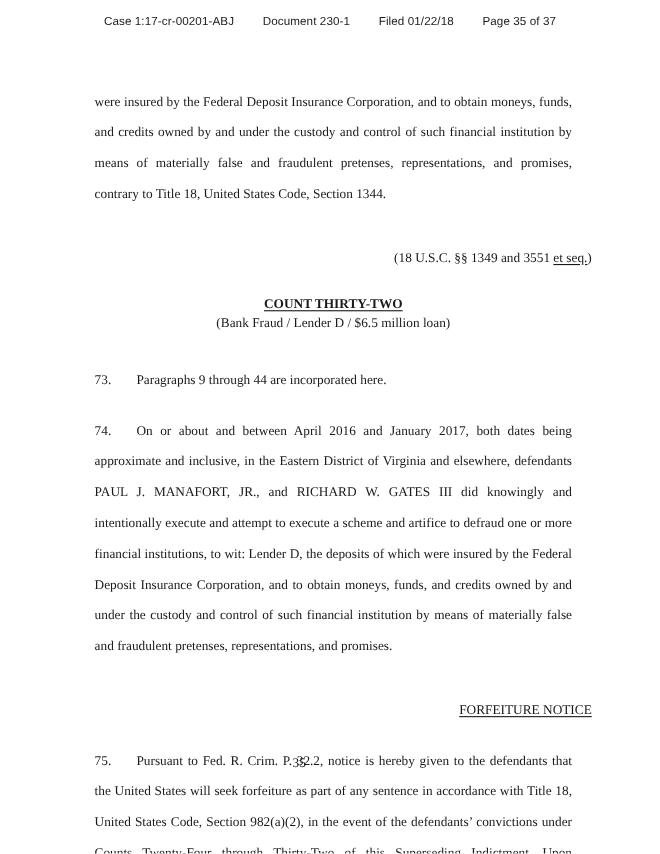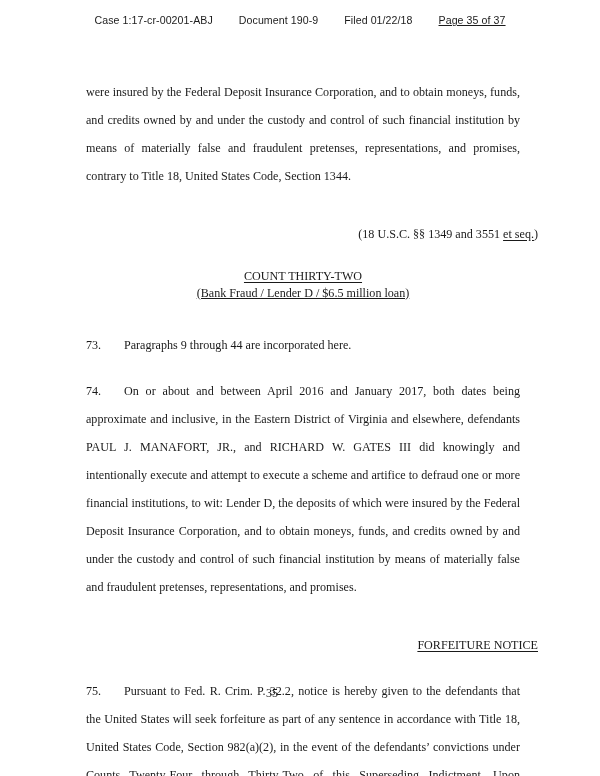--- a/index.html
+++ b/index.html
@@ -34,21 +34,21 @@
     font-family: "Liberation Sans", "DejaVu Sans", sans-serif;
     font-size: 10.6px;
     color: #1b1b1b;
     letter-spacing: 0.08px;
     white-space: nowrap;
   }
   .ecf-header .seg {
     display: inline-block;
     margin-right: 26px;
   }
-  .ecf-header .seg:last-child { margin-right: 0; text-decoration: underline; }
+  .ecf-header .seg:last-child { margin-right: 0; }
 
   
   .body-block {
     position: absolute;
     left: 68px;
     top: 60px;
     width: 470px;
   }
 
   p.para {
@@ -76,24 +76,24 @@
 
   
   .count-head {
     text-align: center;
     font-size: 12.1px;
     line-height: 16.5px;
   }
   .count-head .title {
     text-decoration: underline;
     text-underline-offset: 1.5px;
+    font-weight: bold;
   }
   .count-head .subtitle {
     display: block;
-    text-decoration: underline;
   }
 
   .section-head {
     text-align: right;
     font-size: 12.1px;
     line-height: 28px;
   }
   .section-head .title {
     text-decoration: underline;
     text-underline-offset: 1.5px;
@@ -117,21 +117,21 @@
     text-align: center;
     font-size: 12.1px;
   }
 </style>
 </head>
 <body>
 
 <div class="page">
 
   <div class="ecf-header">
-    <span class="seg">Case 1:17-cr-00201-ABJ</span><span class="seg">Document 190-9</span><span class="seg">Filed 01/22/18</span><span class="seg">Page 35 of 37</span>
+    <span class="seg">Case 1:17-cr-00201-ABJ</span><span class="seg">Document 230-1</span><span class="seg">Filed 01/22/18</span><span class="seg">Page 35 of 37</span>
   </div>
 
   <div class="body-block">
 
     <p class="para">were insured by the Federal Deposit Insurance Corporation, and to obtain moneys, funds, and credits owned by and under the custody and control of such financial institution by means of materially false and fraudulent pretenses, representations, and promises, contrary to Title 18, United States Code, Section 1344.</p>
 
     <div class="sp-sm"></div>
 
     <p class="citation"><span>(18 U.S.C. §§ 1349 and 3551 </span><u class="uline">et seq.</u><span>)</span></p>
 

